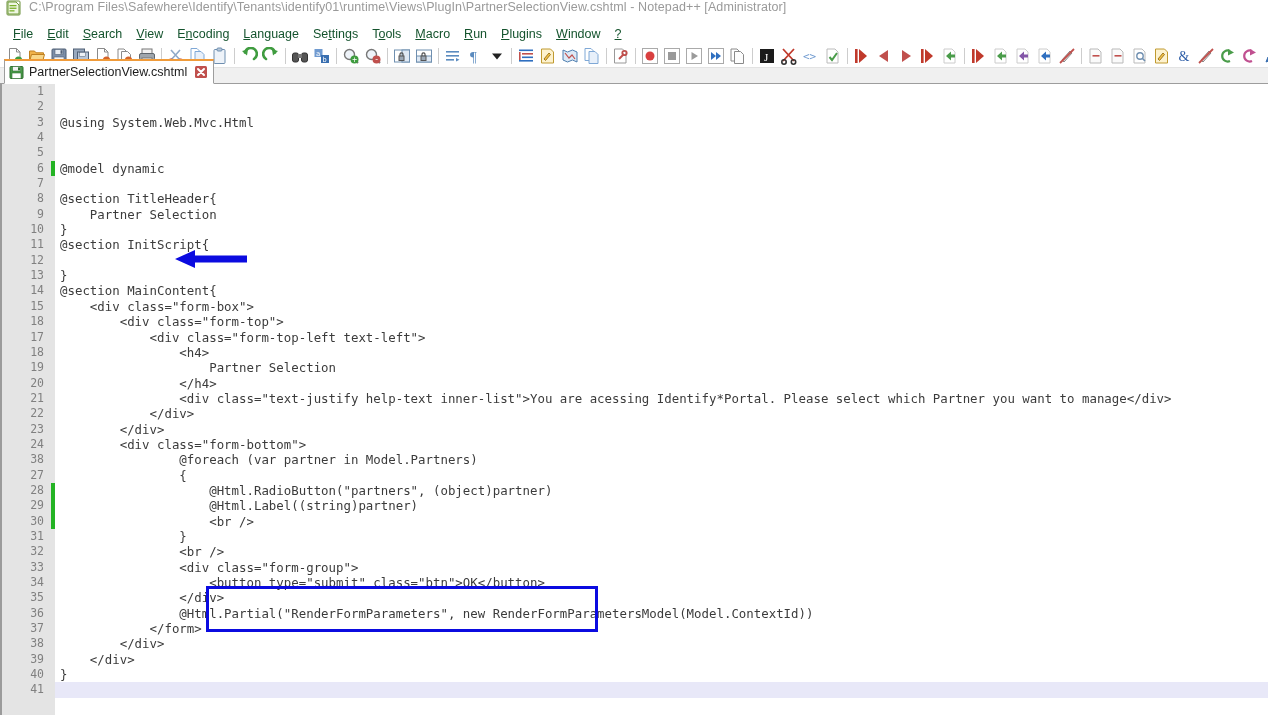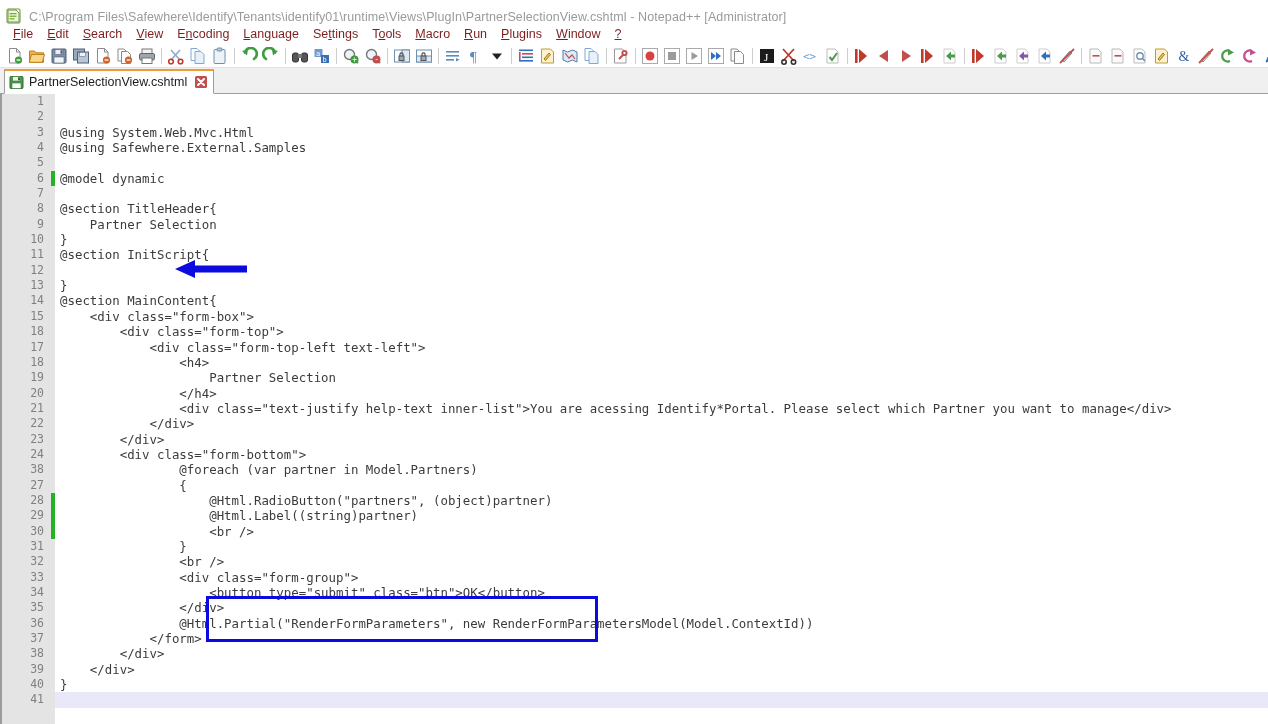--- a/index.html
+++ b/index.html
@@ -6,41 +6,41 @@
   body{
     width:1268px;height:724px;overflow:hidden;
     background:#ffffff;
     font-family:"Liberation Sans", sans-serif;
     -webkit-font-smoothing:antialiased;
   }
   
   #titlebar{
     height:24px;width:100%;
     background:#ffffff;
-    display:flex;align-items:flex-end;
+    display:flex;align-items:flex-start;
     box-sizing:border-box;
     padding-left:6px;
   }
   #app-icon{
     width:16px;height:16px;flex:0 0 16px;margin-right:7px;position:relative;
   }
   #app-icon svg{display:block;}
   #title-text{
     font-size:12.5px;color:#9a9a9a;white-space:nowrap;
     letter-spacing:.1px;
   }
   
   #menubar{
     height:20px;width:100%;
     background:#ffffff;
     display:flex;align-items:center;
     padding-left:6px;box-sizing:border-box;
   }
   .menu-item{
-    font-size:12.5px;color:#7f1d1d;
+    font-size:12.5px;color:#14532d;
     padding:0 7px;line-height:20px;white-space:nowrap;cursor:default;
   }
   .menu-item u{text-decoration:underline;}
   
   #toolbar{
     height:24px;width:100%;
     background:#ffffff;
     display:flex;align-items:center;
     padding-left:4px;box-sizing:border-box;
     border-bottom:1px solid #e3e3e3;
@@ -51,21 +51,21 @@
     position:relative;
   }
   .tb-sep{
     width:7px;height:20px;flex:0 0 7px;position:relative;
   }
   .tb-sep:after{
     content:"";position:absolute;left:3px;top:2px;width:1px;height:16px;background:#cdcdcd;
   }
   
   #tabbar{
-    height:26px;width:100%;
+    height:16px;width:100%;
     background:#f0f0f0;
     box-sizing:border-box;
     position:relative;
     border-bottom:1px solid #9d9d9d;
     display:flex;align-items:flex-end;
     padding-left:4px;
   }
   #tab-active{
     height:25px;
     background:#ffffff;
@@ -569,21 +569,20 @@
       </div>
       <div class="row">
         <div class="lineno">2</div>
       </div>
       <div class="row">
         <div class="lineno">3</div>
         <div class="code">@using System.Web.Mvc.Html</div>
       </div>
       <div class="row">
         <div class="lineno">4</div>
-        <div class="code">@using Safewhere.External.Samples</div>
       </div>
       <div class="row">
         <div class="lineno">5</div>
         <div class="code"></div>
       </div>
       <div class="row">
         <div class="lineno">6</div>
         <div class="changemark"></div>
         <div class="code">@model dynamic</div>
       </div>

